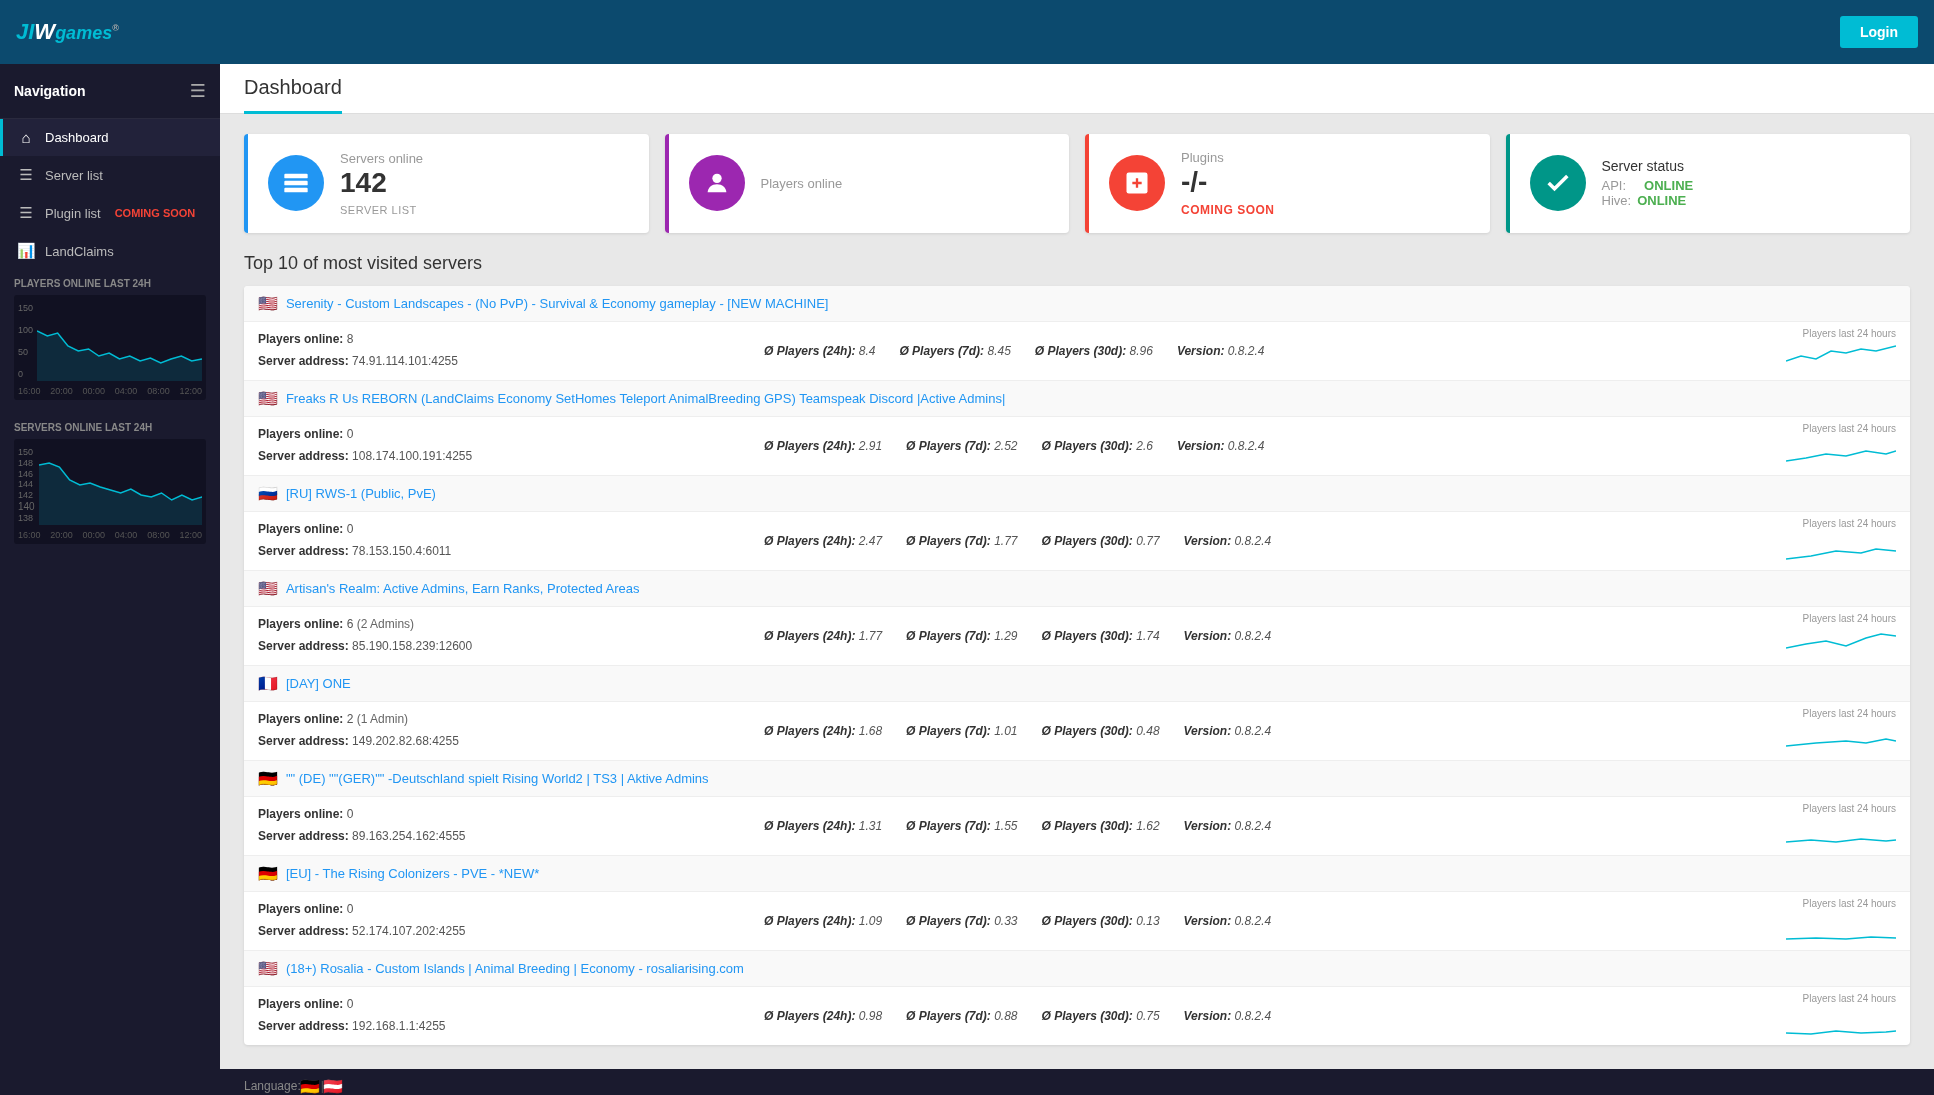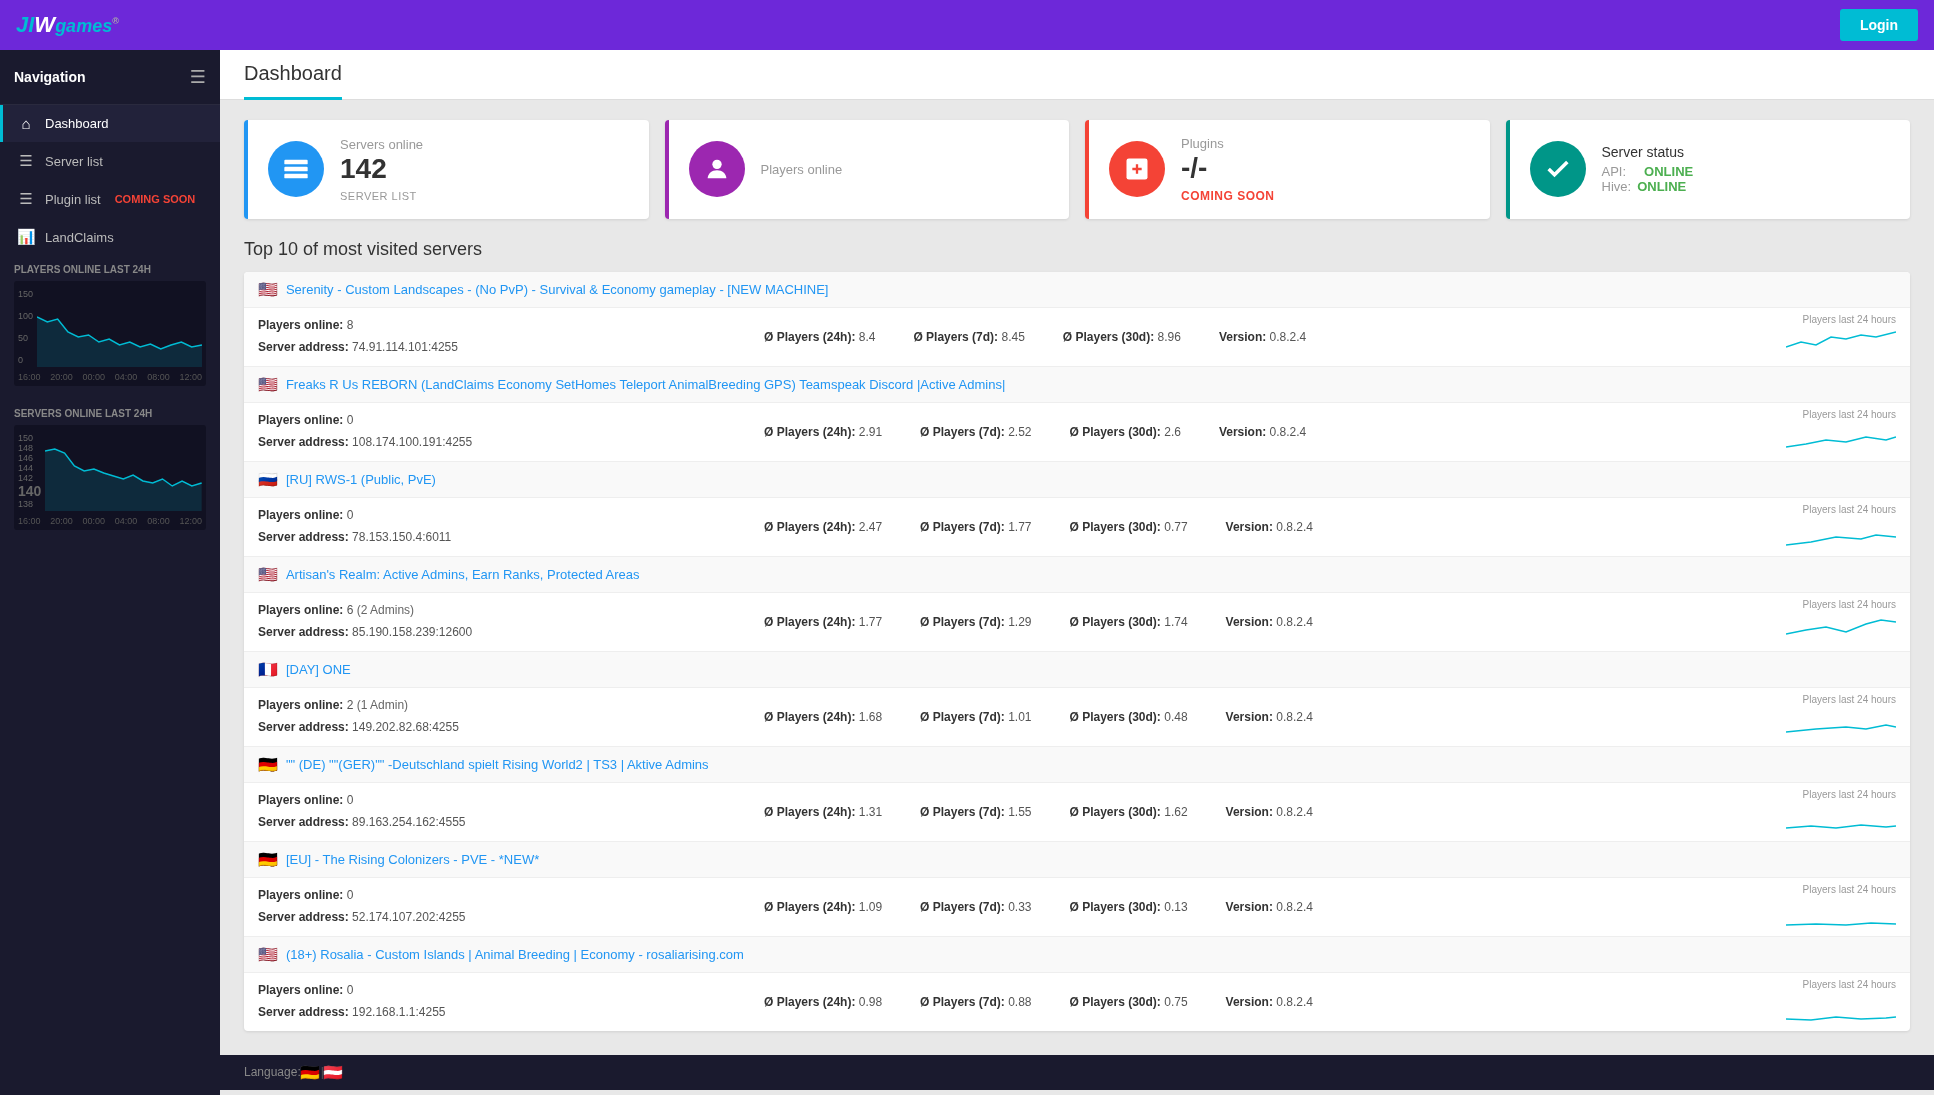--- a/index.html
+++ b/index.html
@@ -1,19 +1,19 @@
 <!DOCTYPE html>
 <html><head>
   <meta charset="utf-8">
   <style>
     * { box-sizing: border-box; margin: 0; padding: 0; }
     body { font-family: 'Segoe UI', Arial, sans-serif; background: #e8e8e8; display: flex; flex-direction: column; height: 100vh; overflow: hidden; font-size: 13px; }
 
     
-    .topbar { background: #6d28d9; display: flex; align-items: center; justify-content: space-between; padding: 0 16px; height: 50px; flex-shrink: 0; }
+    .topbar { background: #0c4a6e; display: flex; align-items: center; justify-content: space-between; padding: 0 16px; height: 64px; flex-shrink: 0; }
     .logo { display: flex; align-items: center; gap: 6px; }
     .logo-text { color: white; font-size: 22px; font-weight: bold; font-style: italic; }
     .logo-text span { color: #00bcd4; }
     .login-btn { background: #00bcd4; color: white; border: none; padding: 8px 20px; font-size: 14px; cursor: pointer; border-radius: 3px; font-weight: bold; }
 
     
     .layout { display: flex; flex: 1; overflow: hidden; }
 
     
     .sidebar { width: 220px; background: #1a1a2e; color: #ccc; flex-shrink: 0; display: flex; flex-direction: column; overflow-y: auto; }
@@ -64,21 +64,21 @@
     .servers-table { background: #fff; border-radius: 4px; box-shadow: 0 1px 3px rgba(0,0,0,0.1); overflow: hidden; }
     .server-row { border-bottom: 1px solid #eee; }
     .server-row:last-child { border-bottom: none; }
     .server-name-row { padding: 8px 14px; background: #f9f9f9; border-bottom: 1px solid #eee; display: flex; align-items: center; gap: 8px; cursor: pointer; }
     .server-name-text { color: #2196f3; font-size: 13px; }
     .server-flag { font-size: 16px; }
     .server-details-row { display: flex; align-items: center; padding: 6px 14px; }
     .server-details-left { flex: 1; }
     .server-detail { color: #555; font-size: 12px; line-height: 1.8; }
     .server-detail strong { color: #333; }
-    .server-stats { display: flex; gap: 38px; flex: 2; }
+    .server-stats { display: flex; gap: 24px; flex: 2; font-style: italic; }
     .server-stat-item { font-size: 12px; color: #555; }
     .server-stat-item strong { color: #333; }
     .server-chart-area { width: 120px; text-align: right; }
     .server-chart-label { font-size: 10px; color: #999; margin-bottom: 2px; }
     .server-mini-chart { width: 110px; height: 30px; }
 
     
     .footer { background: #1a1a2e; color: #888; padding: 8px 24px; font-size: 12px; display: flex; align-items: center; gap: 0; flex-shrink: 0; }
     .footer-flag { font-size: 16px; cursor: pointer; }
   </style>
@@ -151,21 +151,21 @@
     <div class="mini-chart-container">
       <div class="mini-chart-label">SERVERS ONLINE LAST 24H</div>
       <div class="mini-chart">
         <div style="display:flex; gap:4px;">
           <div style="display:flex;flex-direction:column;justify-content:space-between;height:80px;padding:2px 0;">
             <span style="color:#666;font-size:9px;">150</span>
             <span style="color:#666;font-size:9px;">148</span>
             <span style="color:#666;font-size:9px;">146</span>
             <span style="color:#666;font-size:9px;">144</span>
             <span style="color:#666;font-size:9px;">142</span>
-            <span style="color:#666;font-size:14px;font-weight:bold;">140</span>
+            <span style="color:#666;font-size:10px;">140</span>
             <span style="color:#666;font-size:9px;">138</span>
           </div>
           <div style="flex:1;position:relative;">
             <svg class="chart-svg" viewBox="0 0 160 80" preserveAspectRatio="none">
               <polyline points="0,20 10,18 20,22 30,35 40,40 50,38 60,42 70,45 80,48 90,44 100,50 110,52 120,48 130,55 140,50 150,55 160,52" fill="none" stroke="#00bcd4" stroke-width="1.5"></polyline>
               <polyline points="0,20 10,18 20,22 30,35 40,40 50,38 60,42 70,45 80,48 90,44 100,50 110,52 120,48 130,55 140,50 150,55 160,52 160,80 0,80" fill="rgba(0,188,212,0.15)" stroke="none"></polyline>
             </svg>
           </div>
         </div>
         <div class="chart-time">

